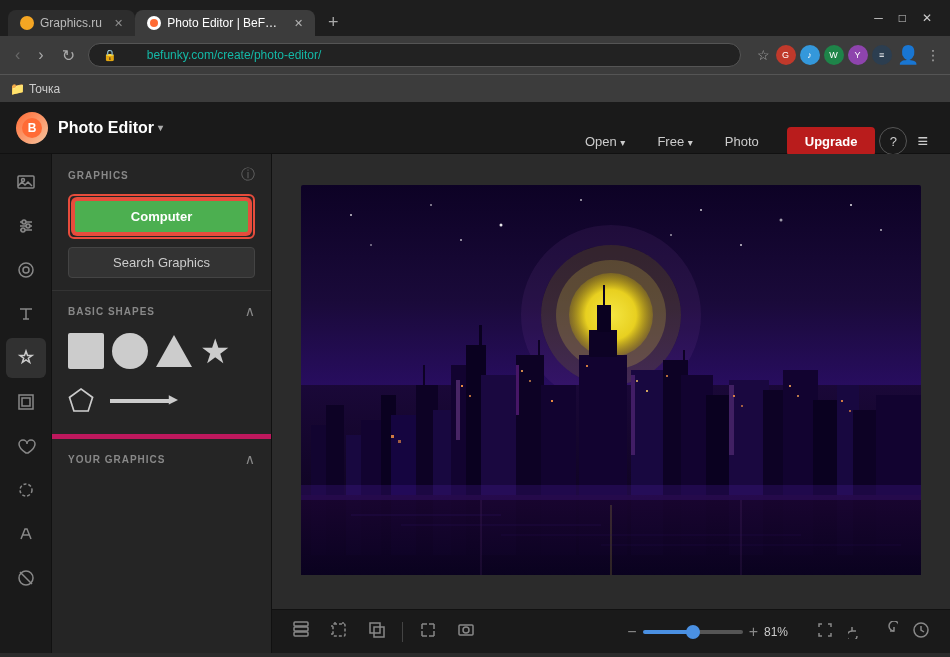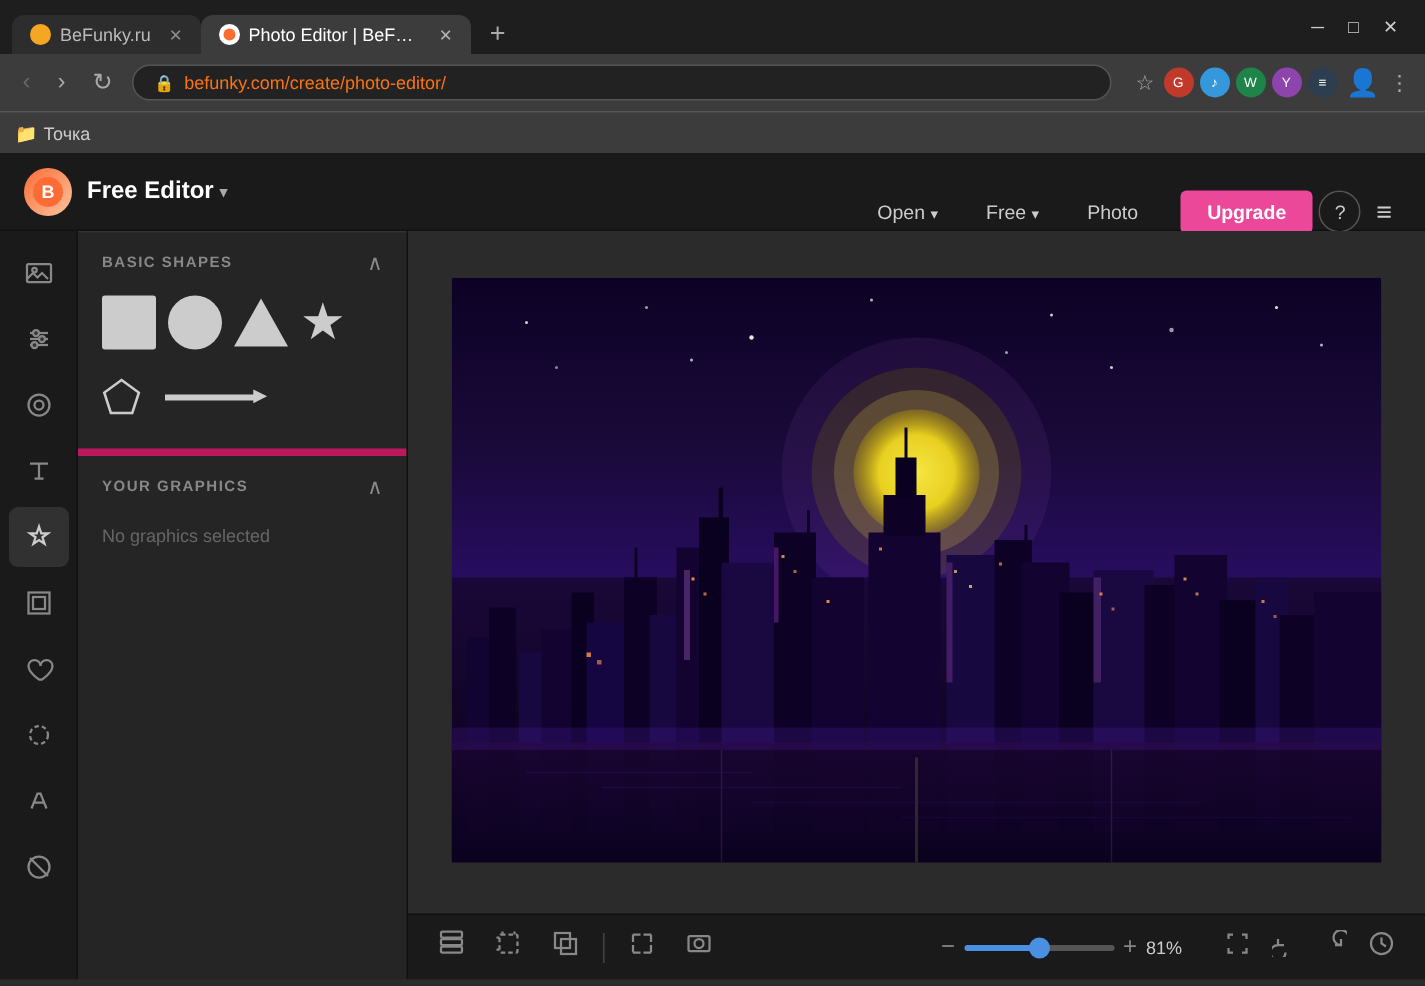--- a/index.html
+++ b/index.html
@@ -9,36 +9,36 @@
     .browser-tab.active { background: #3c3c3c; color: #fff; }
     .tab-favicon { width: 14px; height: 14px; border-radius: 50%; background: #f5a623; display: inline-block; flex-shrink: 0; }
     .tab-favicon.befunky { background: #fff; border-radius: 50%; width: 14px; height: 14px; display: flex; align-items: center; justify-content: center; }
     .tab-close { margin-left: 6px; opacity: 0.6; font-size: 11px; }
     .tab-new { margin-left: 4px; width: 28px; height: 28px; display: flex; align-items: center; justify-content: center; color: #aaa; font-size: 18px; cursor: pointer; }
     .browser-controls { background: #3c3c3c; display: flex; align-items: center; padding: 6px 10px; gap: 8px; height: 38px; }
     .nav-btn { background: none; border: none; color: #aaa; font-size: 16px; cursor: pointer; padding: 2px 5px; }
     .nav-btn:disabled { opacity: 0.4; }
     .address-bar { flex: 1; background: #222; border: 1px solid #555; border-radius: 20px; padding: 4px 14px; color: #ddd; font-size: 12px; display: flex; align-items: center; gap: 6px; }
     .lock-icon { color: #aaa; font-size: 11px; }
-    .address-text { color: #f97316; font-size: 12px; }
+    .address-text { color: #14b8a6; font-size: 12px; margin-left: 24px; }
     .browser-actions { display: flex; align-items: center; gap: 6px; margin-left: 8px; }
     .browser-action-btn { background: none; border: none; color: #aaa; cursor: pointer; font-size: 14px; }
     .bookmark-bar { background: #3c3c3c; padding: 3px 10px; font-size: 12px; color: #ccc; display: flex; align-items: center; gap: 4px; border-top: 1px solid #555; height: 28px; }
     .bookmark-icon { color: #f5a623; }
     .win-btn { background: none; border: none; color: #ccc; font-size: 12px; padding: 2px 8px; cursor: pointer; }
 
     
     .app { display: flex; flex-direction: column; height: calc(657px - 106px); background: #2b2b2b; }
     .app-header { background: #1a1a1a; display: flex; align-items: center; padding: 0 16px; height: 52px; border-bottom: 1px solid #111; }
     .app-logo { width: 32px; height: 32px; border-radius: 50%; background: linear-gradient(135deg, #ff6b35, #f7c59f); display: flex; align-items: center; justify-content: center; font-weight: bold; color: #fff; font-size: 14px; flex-shrink: 0; }
     .app-title { color: #fff; font-size: 16px; font-weight: 600; margin-left: 10px; display: flex; align-items: center; gap: 4px; }
     .dropdown-arrow { font-size: 10px; color: #aaa; }
     .header-nav { display: flex; align-items: center; gap: 4px; margin-left: auto; margin-top: 27px; }
     .header-nav-btn { background: none; border: none; color: #ccc; padding: 6px 14px; cursor: pointer; font-size: 13px; border-radius: 4px; }
-    .upgrade-btn { background: #ec4899; color: #fff; border: none; padding: 7px 18px; border-radius: 4px; cursor: pointer; font-size: 13px; font-weight: 600; margin-left: 10px; }
+    .upgrade-btn { background: #b91c1c; color: #fff; border: none; padding: 7px 18px; border-radius: 4px; cursor: pointer; font-size: 13px; font-weight: 600; margin-left: 10px; }
     .header-icon-btn { background: none; border: none; color: #ccc; font-size: 16px; padding: 6px; cursor: pointer; }
 
     
     .app-body { display: flex; flex: 1; overflow: hidden; }
 
     
     .icon-sidebar { width: 52px; background: #1a1a1a; display: flex; flex-direction: column; align-items: center; padding: 8px 0; gap: 4px; border-right: 1px solid #111; }
     .sidebar-icon { width: 40px; height: 40px; display: flex; align-items: center; justify-content: center; border-radius: 6px; cursor: pointer; color: #888; font-size: 18px; }
     .sidebar-icon:hover, .sidebar-icon.active { background: rgba(255,255,255,0.1); color: #fff; }
 
@@ -85,21 +85,21 @@
     .win-ctrl-area { display: flex; align-items: center; padding: 0 10px; }
   </style>
 </head>
 <body>
 
 <div class="browser-top" style="background:#1e1e1e;">
   <div class="tabs-area">
 
     <div class="browser-tab inactive">
       <span class="tab-favicon" style="background:#f5a623;"></span>
-      <span style="font-size:12px;color:#bbb;max-width:110px;overflow:hidden;text-overflow:ellipsis;white-space:nowrap;">BeFunky.ru</span>
+      <span style="font-size:12px;color:#bbb;max-width:110px;overflow:hidden;text-overflow:ellipsis;white-space:nowrap;">Graphics.ru</span>
       <span class="tab-close">✕</span>
     </div>
 
     <div class="browser-tab active">
       <div class="tab-favicon befunky">
         <svg width="10" height="10" viewBox="0 0 10 10">
             <circle cx="5" cy="5" r="4" fill="#ff6b35"></circle>
           </svg>
       </div>
       <span style="font-size:12px;color:#fff;max-width:140px;overflow:hidden;text-overflow:ellipsis;white-space:nowrap;">Photo Editor | BeFunky: Free Onl...</span>
@@ -145,21 +145,21 @@
 <div class="app">
 
   <div class="app-header">
     <div class="app-logo">
       <svg width="22" height="22" viewBox="0 0 22 22">
           <circle cx="11" cy="11" r="10" fill="#ff6b35"></circle>
           <text x="11" y="15" text-anchor="middle" fill="white" font-size="12" font-weight="bold">B</text>
         </svg>
     </div>
     <div class="app-title">
-      <span>Free Editor</span>
+      <span>Photo Editor</span>
       <span class="dropdown-arrow">▾</span>
     </div>
     <div class="header-nav">
       <button class="header-nav-btn">
         <span>Open</span> <span style="font-size:10px;">▾</span>
       </button>
       <button class="header-nav-btn">
         <span>Free</span> <span style="font-size:10px;">▾</span>
       </button>
       <button class="header-nav-btn">Photo</button>
@@ -228,20 +228,30 @@
       </div>
       <div class="sidebar-icon" title="Erase">
         <svg width="20" height="20" viewBox="0 0 20 20" fill="none" stroke="#888" stroke-width="1.5">
             <circle cx="10" cy="10" r="7"></circle>
             <line x1="4" y1="4" x2="16" y2="16" stroke="#888" stroke-width="1.5"></line>
           </svg>
       </div>
     </div>
 
     <div class="panel">
+      <div class="panel-section">
+        <div class="panel-section-header">
+          <span class="panel-section-title">GRAPHICS</span>
+          <button class="panel-info-btn">ⓘ</button>
+        </div>
+        <div style="border: 2px solid #e74c3c; border-radius: 6px; padding: 3px;">
+          <button class="computer-btn">Computer</button>
+        </div>
+        <button class="search-btn">Search Graphics</button>
+      </div>
 
       <div class="panel-section shapes-section">
         <div class="panel-section-header">
           <span class="panel-section-title">BASIC SHAPES</span>
           <button class="collapse-btn">∧</button>
         </div>
         <div class="shapes-grid">
           <div class="shape-item">
             <div class="shape-square"></div>
           </div>
@@ -261,21 +271,20 @@
             <div class="shape-line"></div>
           </div>
         </div>
       </div>
 
       <div class="panel-section your-graphics-section" style="border-top:5px solid #be185d;">
         <div class="panel-section-header">
           <span class="panel-section-title">YOUR GRAPHICS</span>
           <button class="collapse-btn">∧</button>
         </div>
-        <div class="no-graphics">No graphics selected</div>
       </div>
     </div>
 
     <div class="canvas-area">
       <div class="canvas-container">
         <div class="canvas-image">
           
           <svg width="620" height="390" viewBox="0 0 620 390" xmlns="http://www.w3.org/2000/svg">
             <defs>
               <radialGradient id="moonGlow" cx="50%" cy="50%" r="50%">

